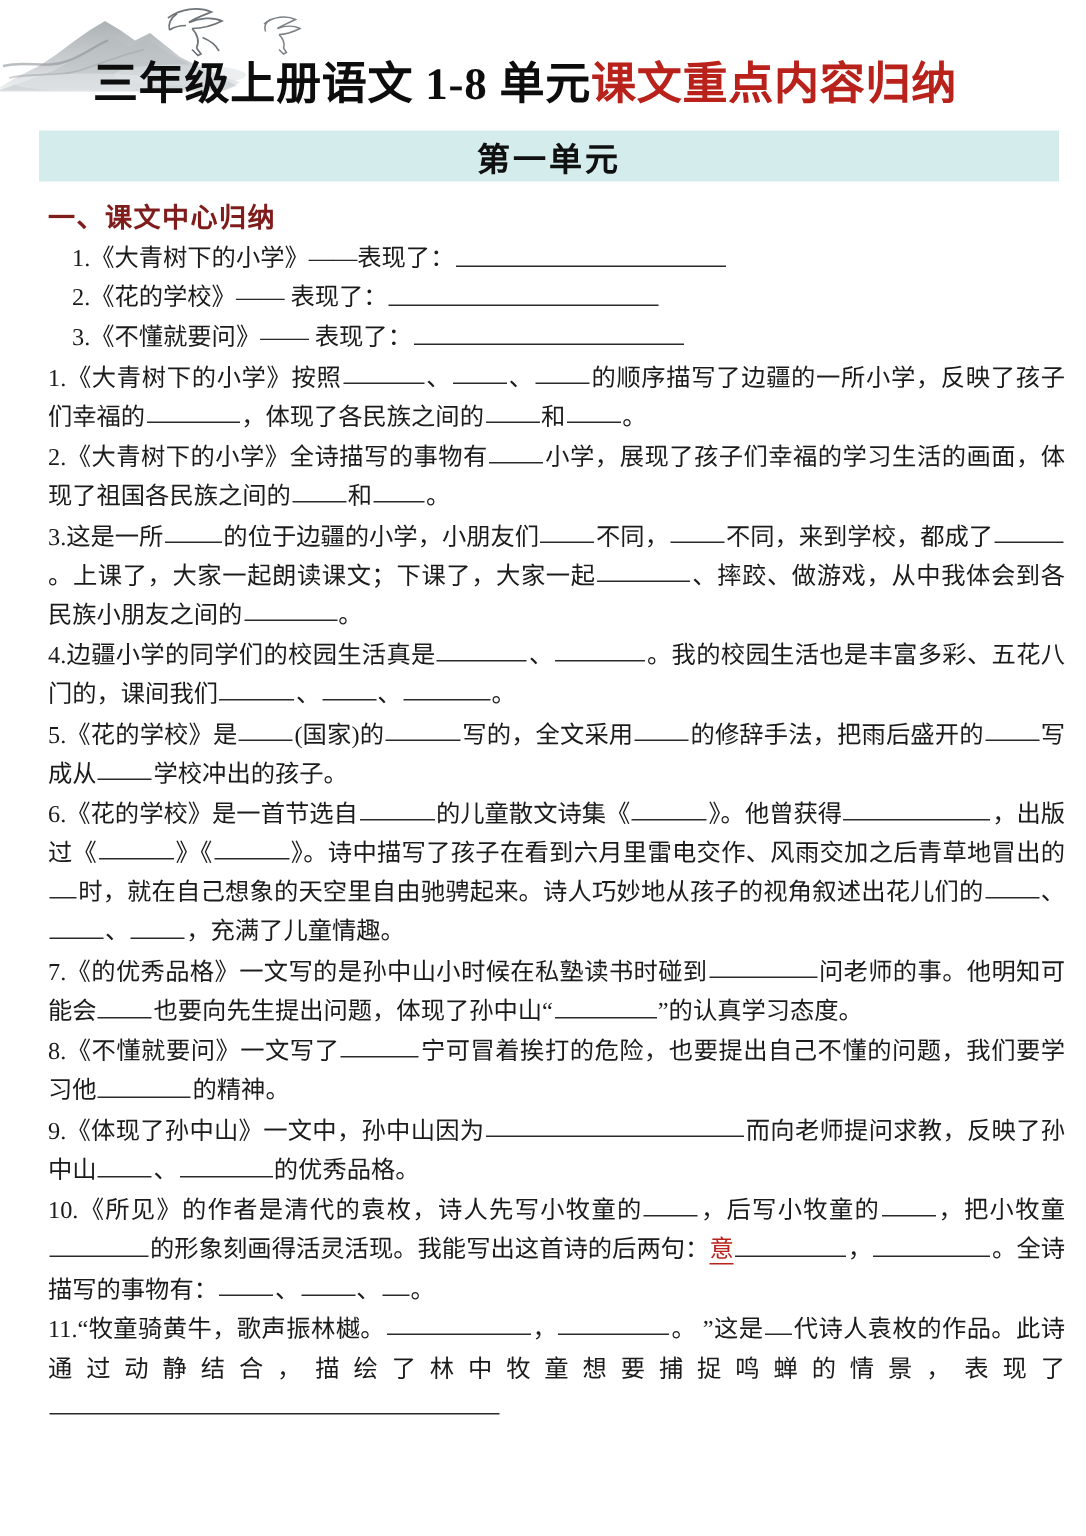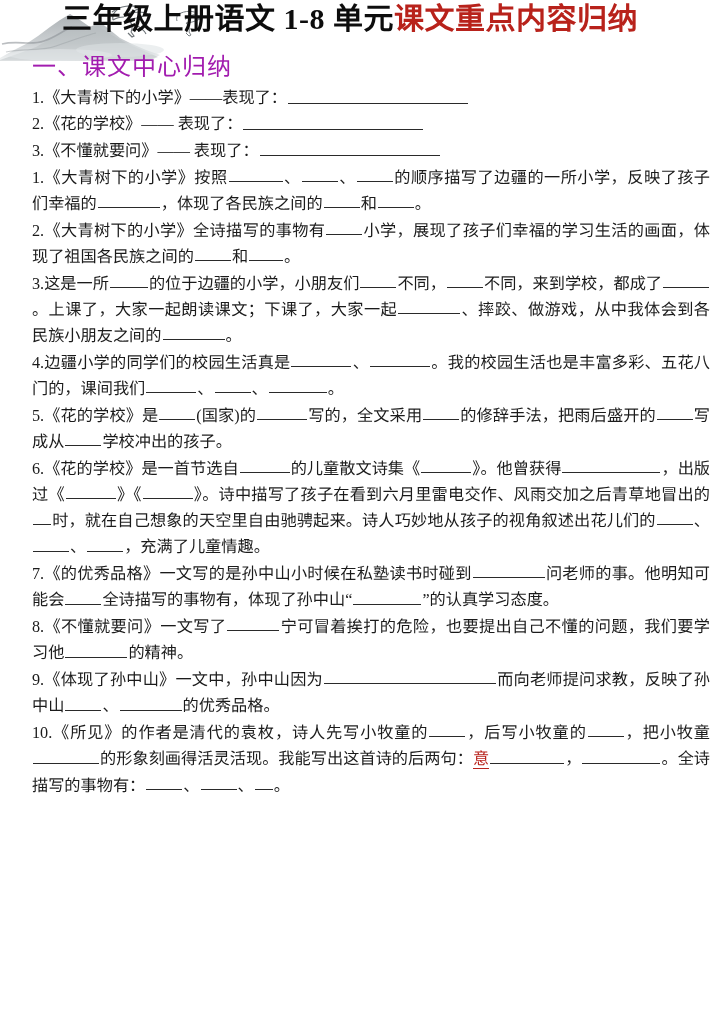--- a/index.html
+++ b/index.html
@@ -34,20 +34,21 @@
     position: relative;
     z-index: 2;
     padding: 0 14px 0 18px;
     box-sizing: border-box;
     width: 724px;
   }
 
   
   .title-row {
     margin: 0;
+    padding-top: 38px;
     padding-left: 44px;
     font-size: 30px;
     font-weight: bold;
     line-height: 1.28;
     white-space: nowrap;
     letter-spacing: 0.5px;
     font-family: "Liberation Serif", "DejaVu Serif", serif;
   }
   .title-black { color: #0d0d0d; }
   .title-red   { color: #b8221b; }
@@ -64,42 +65,42 @@
   .unit-banner-text {
     font-size: 22px;
     font-weight: bold;
     color: #101010;
     letter-spacing: 2px;
   }
 
   
   .section-heading {
     margin: 9px 0 4px 14px;
-    font-size: 24px;
-    font-weight: normal;
-    color: #a21caf;
+    font-size: 18px;
+    font-weight: bold;
+    color: #7f1d1d;
     letter-spacing: 1px;
   }
 
   
   .qlist {
     margin: 0;
     padding: 0 0 0 14px;
     list-style: none;
   }
   .qitem {
     font-size: 16.2px;
     line-height: 1.62;
     color: #1b1b1b;
     margin: 0 0 0.5px 0;
     text-align: justify;
     text-justify: inter-character;
     word-break: break-all;
   }
-  .qitem.tight { line-height: 1.58; }
+  .qitem.tight { line-height: 1.58; margin-left: 16px; }
 
   
   .blk {
     display: inline-block;
     border-bottom: 1.3px solid #2a2a2a;
     vertical-align: baseline;
     height: 1em;
     margin: 0 1px;
   }
 
@@ -144,34 +145,38 @@
       <path d="M189 32 L191 35 L189 36 L186 33"></path>
       <path d="M180 13 C177 15, 176 18, 177 21"></path>
     </g>
   </svg>
 </div>
 
 <div class="page">
 
   <h1 class="title-row"><span class="title-black">三年级上册语文 1-8 单元</span><span class="title-red">课文重点内容归纳</span></h1>
 
+  <div class="unit-banner">
+    <span class="unit-banner-text">第一单元</span>
+  </div>
 
   <div class="section-heading">一、课文中心归纳</div>
   <ol class="qlist" id="section1-list">
       <li class="qitem tight"><span>1.</span><span>《大青树下的小学》——表现了：</span><span class="blk" style="width: 180px;">&nbsp;</span></li>
       <li class="qitem tight"><span>2.</span><span>《花的学校》—— 表现了：</span><span class="blk" style="width: 180px;">&nbsp;</span></li>
       <li class="qitem tight"><span>3.</span><span>《不懂就要问》—— 表现了：</span><span class="blk" style="width: 180px;">&nbsp;</span></li>
     </ol>
 
   <ol class="qlist" id="section2-list">
       <li class="qitem"><span>1.</span><span>《大青树下的小学》按照</span><span class="blk" style="width: 54px;">&nbsp;</span><span>、</span><span class="blk" style="width: 36px;">&nbsp;</span><span>、</span><span class="blk" style="width: 36px;">&nbsp;</span><span>的顺序描写了边疆的一所小学，反映了孩子们幸福的</span><span class="blk" style="width: 62px;">&nbsp;</span><span>，体现了各民族之间的</span><span class="blk" style="width: 36px;">&nbsp;</span><span>和</span><span class="blk" style="width: 36px;">&nbsp;</span><span>。</span></li>
       <li class="qitem"><span>2.</span><span>《大青树下的小学》全诗描写的事物有</span><span class="blk" style="width: 36px;">&nbsp;</span><span>小学，展现了孩子们幸福的学习生活的画面，体现了祖国各民族之间的</span><span class="blk" style="width: 36px;">&nbsp;</span><span>和</span><span class="blk" style="width: 34px;">&nbsp;</span><span>。</span></li>
       <li class="qitem"><span>3.</span><span>这是一所</span><span class="blk" style="width: 38px;">&nbsp;</span><span>的位于边疆的小学，小朋友们</span><span class="blk" style="width: 36px;">&nbsp;</span><span>不同，</span><span class="blk" style="width: 36px;">&nbsp;</span><span>不同，来到学校，都成了</span><span class="blk" style="width: 46px;">&nbsp;</span><span>。上课了，大家一起朗读课文；下课了，大家一起</span><span class="blk" style="width: 62px;">&nbsp;</span><span>、摔跤、做游戏，从中我体会到各民族小朋友之间的</span><span class="blk" style="width: 62px;">&nbsp;</span><span>。</span></li>
       <li class="qitem"><span>4.</span><span>边疆小学的同学们的校园生活真是</span><span class="blk" style="width: 60px;">&nbsp;</span><span>、</span><span class="blk" style="width: 60px;">&nbsp;</span><span>。我的校园生活也是丰富多彩、五花八门的，课间我们</span><span class="blk" style="width: 50px;">&nbsp;</span><span>、</span><span class="blk" style="width: 36px;">&nbsp;</span><span>、</span><span class="blk" style="width: 58px;">&nbsp;</span><span>。</span></li>
       <li class="qitem"><span>5.</span><span>《花的学校》是</span><span class="blk" style="width: 36px;">&nbsp;</span><span>(国家)的</span><span class="blk" style="width: 50px;">&nbsp;</span><span>写的，全文采用</span><span class="blk" style="width: 36px;">&nbsp;</span><span>的修辞手法，把雨后盛开的</span><span class="blk" style="width: 36px;">&nbsp;</span><span>写成从</span><span class="blk" style="width: 36px;">&nbsp;</span><span>学校冲出的孩子。</span></li>
       <li class="qitem"><span>6.</span><span>《花的学校》是一首节选自</span><span class="blk" style="width: 50px;">&nbsp;</span><span>的儿童散文诗集《</span><span class="blk" style="width: 50px;">&nbsp;</span><span>》。他曾获得</span><span class="blk" style="width: 98px;">&nbsp;</span><span>，出版过《</span><span class="blk" style="width: 50px;">&nbsp;</span><span>》《</span><span class="blk" style="width: 50px;">&nbsp;</span><span>》。诗中描写了孩子在看到六月里雷电交作、风雨交加之后青草地冒出的</span><span class="blk" style="width: 18px;">&nbsp;</span><span>时，就在自己想象的天空里自由驰骋起来。诗人巧妙地从孩子的视角叙述出花儿们的</span><span class="blk" style="width: 36px;">&nbsp;</span><span>、</span><span class="blk" style="width: 36px;">&nbsp;</span><span>、</span><span class="blk" style="width: 36px;">&nbsp;</span><span>，充满了儿童情趣。</span></li>
-      <li class="qitem"><span>7.</span><span>《的优秀品格》一文写的是孙中山小时候在私塾读书时碰到</span><span class="blk" style="width: 72px;">&nbsp;</span><span>问老师的事。他明知可能会</span><span class="blk" style="width: 36px;">&nbsp;</span><span>全诗描写的事物有，体现了孙中山“</span><span class="blk" style="width: 68px;">&nbsp;</span><span>”的认真学习态度。</span></li>
+      <li class="qitem"><span>7.</span><span>《的优秀品格》一文写的是孙中山小时候在私塾读书时碰到</span><span class="blk" style="width: 72px;">&nbsp;</span><span>问老师的事。他明知可能会</span><span class="blk" style="width: 36px;">&nbsp;</span><span>也要向先生提出问题，体现了孙中山“</span><span class="blk" style="width: 68px;">&nbsp;</span><span>”的认真学习态度。</span></li>
       <li class="qitem"><span>8.</span><span>《不懂就要问》一文写了</span><span class="blk" style="width: 52px;">&nbsp;</span><span>宁可冒着挨打的危险，也要提出自己不懂的问题，我们要学习他</span><span class="blk" style="width: 62px;">&nbsp;</span><span>的精神。</span></li>
       <li class="qitem"><span>9.</span><span>《体现了孙中山》一文中，孙中山因为</span><span class="blk" style="width: 172px;">&nbsp;</span><span>而向老师提问求教，反映了孙中山</span><span class="blk" style="width: 36px;">&nbsp;</span><span>、</span><span class="blk" style="width: 62px;">&nbsp;</span><span>的优秀品格。</span></li>
       <li class="qitem"><span>10.</span><span>《所见》的作者是清代的袁枚，诗人先写小牧童的</span><span class="blk" style="width: 36px;">&nbsp;</span><span>，后写小牧童的</span><span class="blk" style="width: 36px;">&nbsp;</span><span>，把小牧童</span><span class="blk" style="width: 66px;">&nbsp;</span><span>的形象刻画得活灵活现。我能写出这首诗的后两句：</span><span class="red-char">意</span><span class="blk" style="width: 74px;">&nbsp;</span><span>，</span><span class="blk" style="width: 78px;">&nbsp;</span><span>。全诗描写的事物有：</span><span class="blk" style="width: 36px;">&nbsp;</span><span>、</span><span class="blk" style="width: 36px;">&nbsp;</span><span>、</span><span class="blk" style="width: 18px;">&nbsp;</span><span>。</span></li>
+      <li class="qitem"><span>11.</span><span>“牧童骑黄牛，歌声振林樾。</span><span class="blk" style="width: 96px;">&nbsp;</span><span>，</span><span class="blk" style="width: 74px;">&nbsp;</span><span>。 ”这是</span><span class="blk" style="width: 18px;">&nbsp;</span><span>代诗人袁枚的作品。此诗通过动静结合，描绘了林中牧童想要捕捉鸣蝉的情景，表现了</span><span class="blk" style="width: 300px;">&nbsp;</span></li>
     </ol>
 
 </div>
 
 </body></html>

